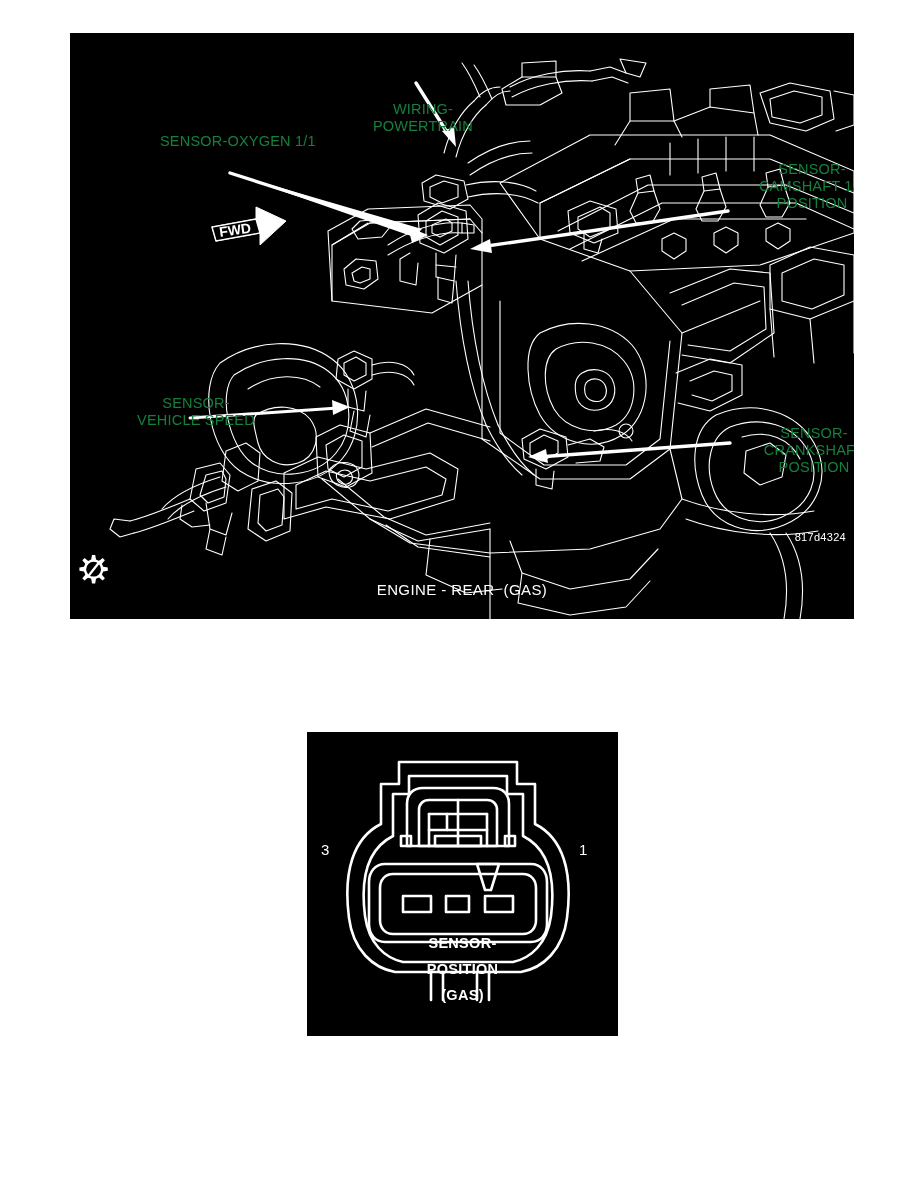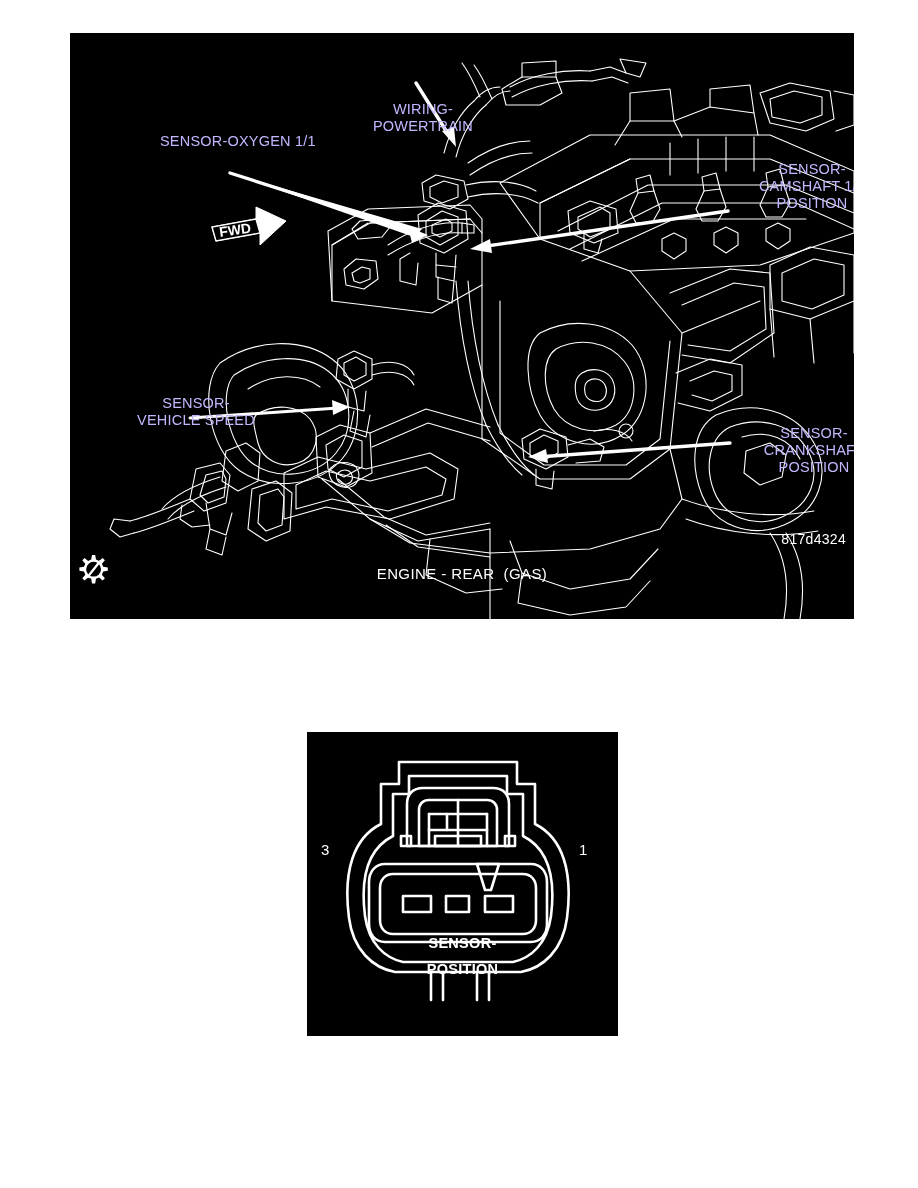--- a/index.html
+++ b/index.html
@@ -40,21 +40,21 @@
     left: 0;
     top: 0;
     width: 100%;
     height: 100%;
     display: block;
   }
 
   
   .callout {
     position: absolute;
-    color: #c4b5fd;
+    color: #15803d;
     font-family: "Liberation Sans", sans-serif;
     font-size: 14.5px;
     font-weight: 400;
     letter-spacing: 0.2px;
     line-height: 17px;
     white-space: pre;
     -webkit-font-smoothing: none;
   }
   .callout.center { text-align: center; }
   .callout.left   { text-align: center; }
@@ -67,36 +67,37 @@
 
   
   .plate-caption {
     position: absolute;
     color: #ffffff;
     font-family: "Liberation Sans", sans-serif;
     font-size: 14.5px;
     letter-spacing: 0.4px;
     white-space: pre;
     text-align: center;
+    margin-top: 16px;
   }
   #engine-caption {
     left: 0;
     right: 0;
     top: 532px;
     font-size: 15px;
   }
 
   
   #fig-ref {
     position: absolute;
     right: 8px;
     top: 498px;
     color: #ffffff;
     font-family: "Liberation Sans", sans-serif;
-    font-size: 14px;
+    font-size: 11px;
     letter-spacing: 0.3px;
     white-space: pre;
   }
 
   
   #fig-logo {
     position: absolute;
     right: 12px;
     top: 518px;
     width: 44px;
@@ -443,14 +444,15 @@
       <path d="M182 240 L182 268"></path>
     </g>
   </svg>
 
   <div class="pin-number" id="pin-3">3</div>
   <div class="pin-number" id="pin-1">1</div>
 
   <div id="connector-caption">
     <span class="cap-line">SENSOR-</span>
     <span class="cap-line">POSITION</span>
+    <span class="cap-line">(GAS)</span>
   </div>
 </div>
 
 </body></html>

